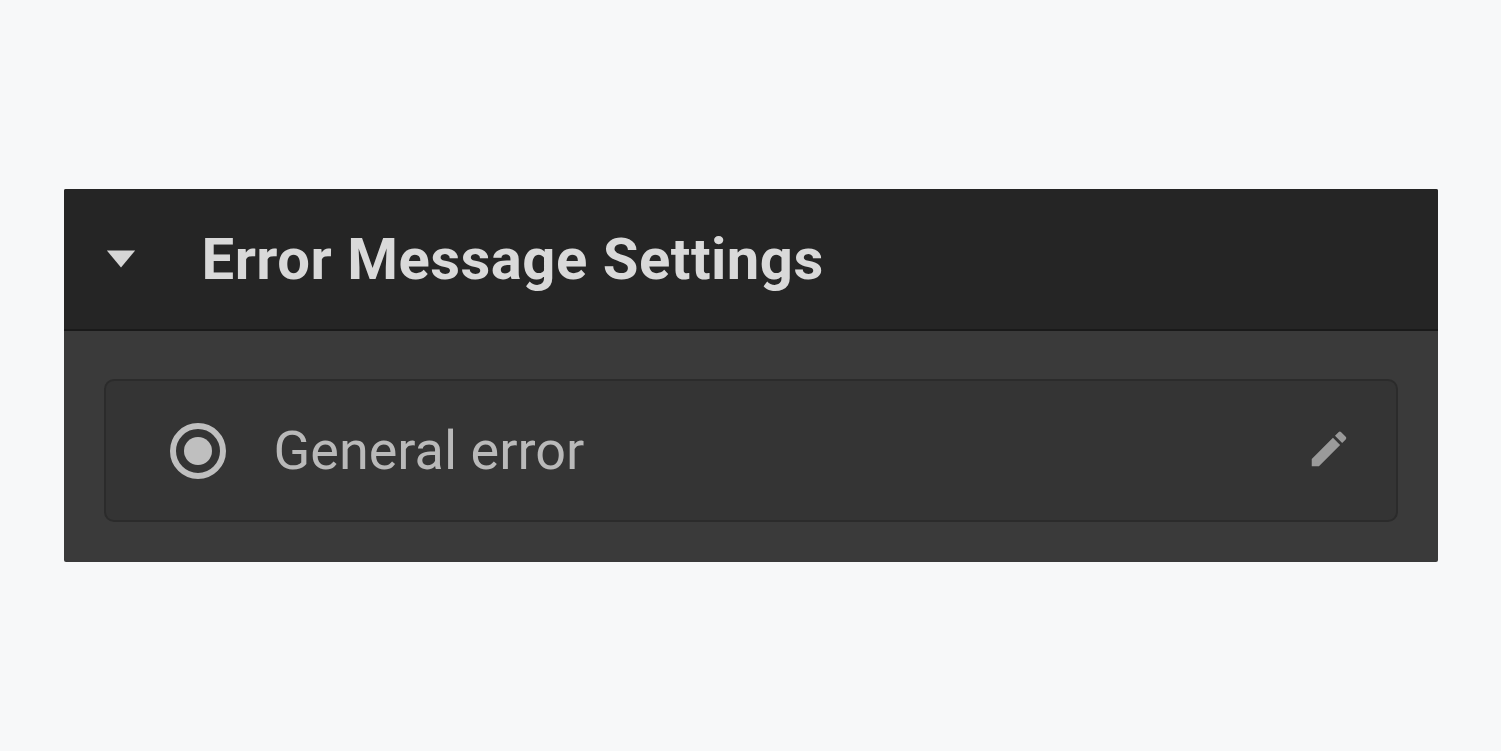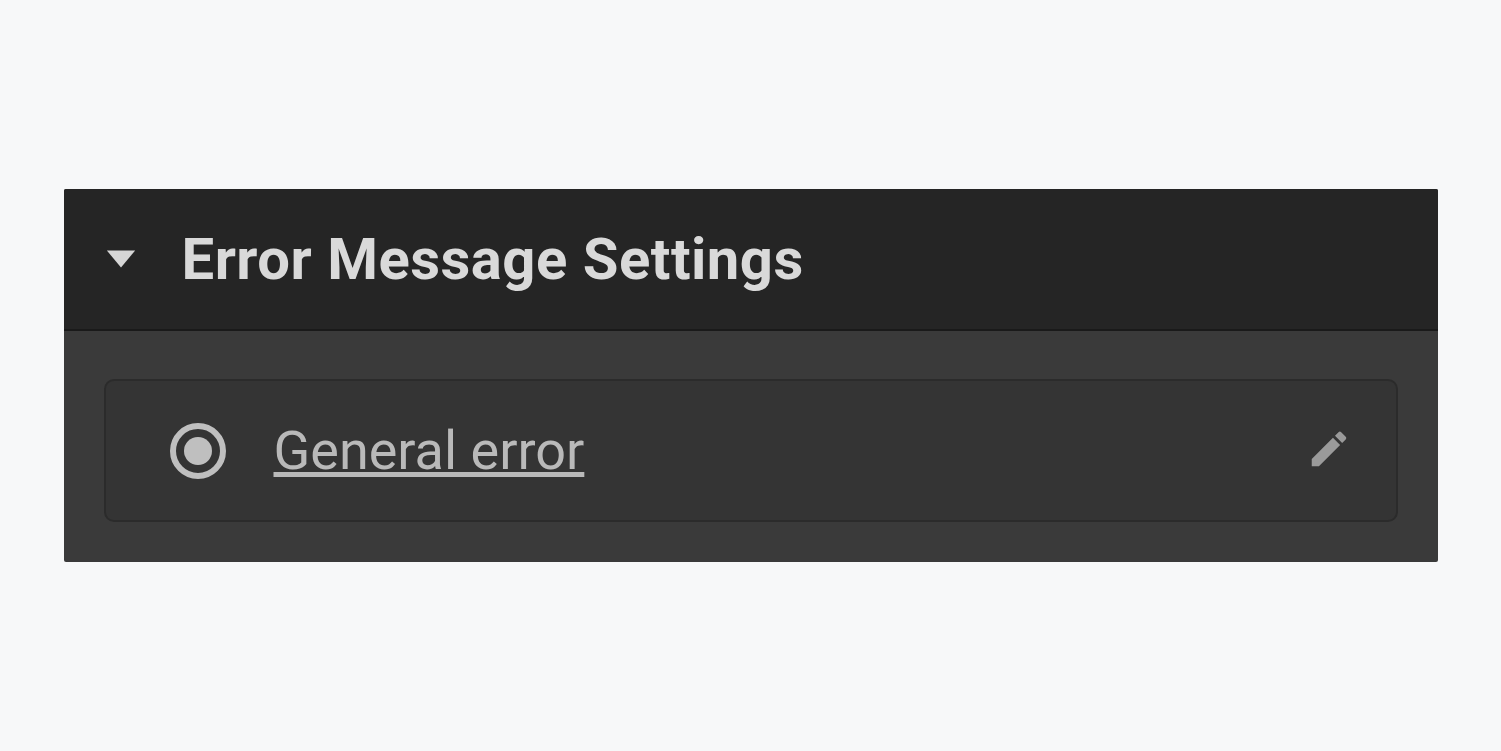--- a/index.html
+++ b/index.html
@@ -15,21 +15,21 @@
     width: 1374px;
     background: #3a3a3a;
     border-radius: 2px;
     overflow: hidden;
   }
   .panel-header {
     background: #252525;
     display: flex;
     align-items: center;
     padding: 36px 40px;
-    gap: 44px;
+    gap: 64px;
     border-bottom: 2px solid #1a1a1a;
   }
   .panel-header .chevron {
     display: inline-flex;
     align-items: center;
     justify-content: center;
     color: #d6d6d6;
   }
   .panel-header .chevron svg { width: 34px; height: 24px; }
   .panel-title {
@@ -66,21 +66,20 @@
     height: 28px;
     background: #bfbfbf;
     border-radius: 50%;
     display: block;
   }
   .row-label {
     color: #b9b9b9;
     font-size: 54px;
     font-weight: 400;
     flex: 1 1 auto;
-    text-decoration: underline;
   }
   .edit-btn {
     color: #9a9a9a;
     display: inline-flex;
     align-items: center;
     justify-content: center;
     cursor: pointer;
     flex: 0 0 auto;
   }
   .edit-btn svg { width: 46px; height: 46px; }

